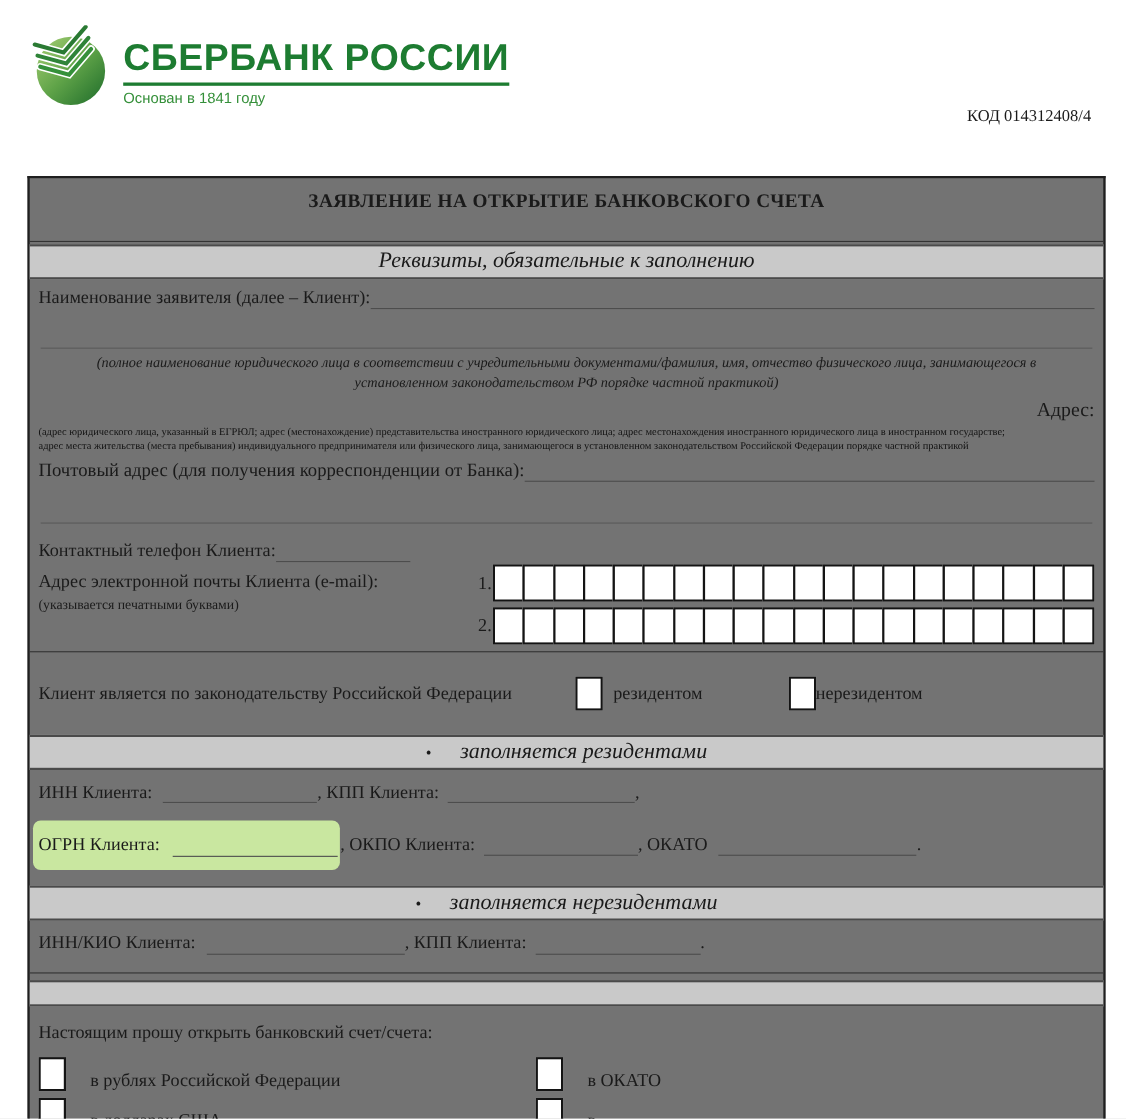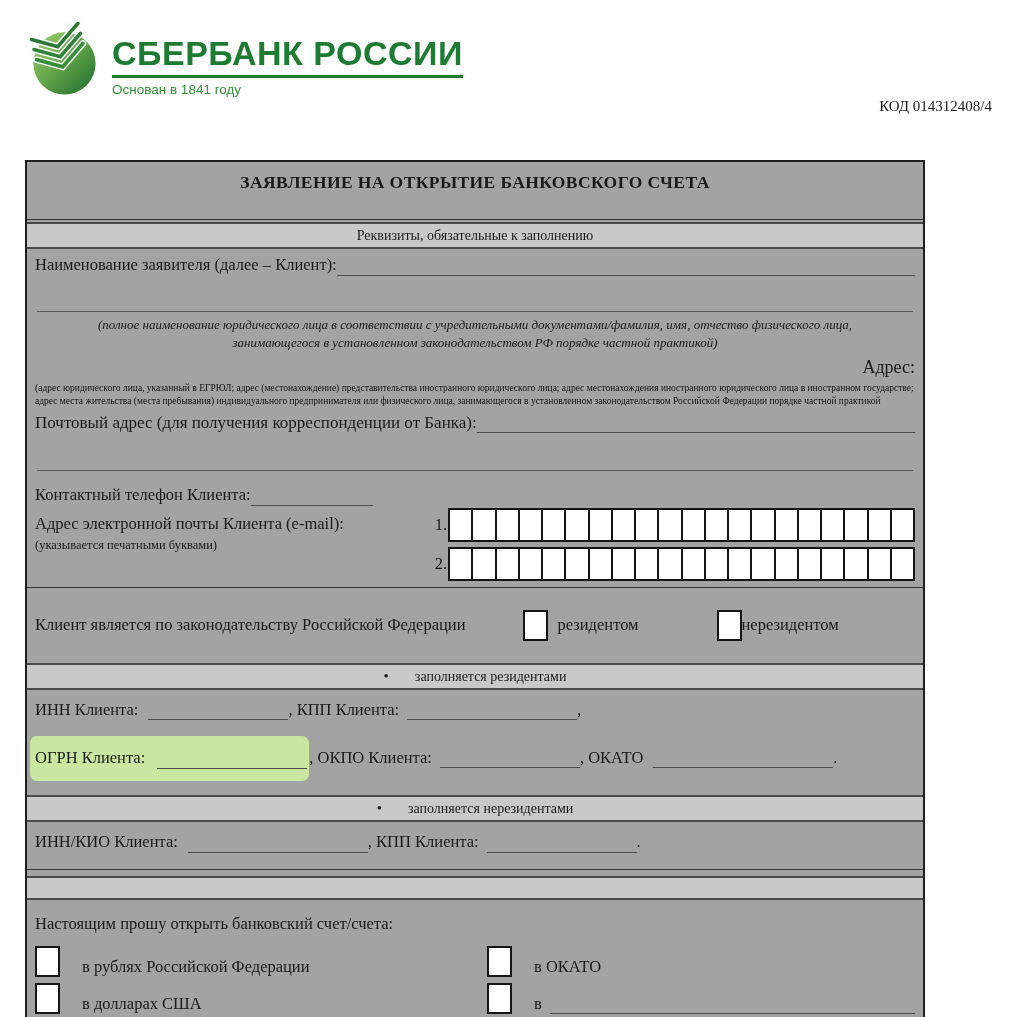--- a/index.html
+++ b/index.html
@@ -1,41 +1,41 @@
 <!DOCTYPE html>
 <html style="--brand-green: #1d7c31; --tagline-green: #35903a; --bar-gray: #c9c9c9; --highlight-green: #c9e7a0;"><head>
 <meta charset="utf-8">
 <style>
   * { box-sizing: border-box; margin: 0; padding: 0; }
   html, body { width: 1024px; height: 1017px; overflow: hidden; background: #fff; }
   body { font-family: "Liberation Serif", "DejaVu Serif", serif; color: #1a1a1a; position: relative; }
 
   
   .header { position: absolute; top: 22px; left: 26px; right: 20px; }
-  .logo { display: flex; align-items: flex-start; }
+  .logo { display: flex; align-items: center; }
   .logo-icon { width: 74px; height: 74px; margin-right: 12px; flex: none; }
   .brand-block { padding-top: 14px; display: inline-block; }
   .brand { font-family: "Liberation Sans", "DejaVu Sans", sans-serif; font-weight: bold;
            font-size: 34px; letter-spacing: 0.5px; color: var(--brand-green, #1d7c31);
            line-height: 1; white-space: nowrap; }
   .brand-underline { height: 3px; background: var(--brand-green, #1d7c31); margin-top: 5px; }
   .tagline { font-family: "Liberation Sans", "DejaVu Sans", sans-serif; font-size: 13.5px;
              color: var(--tagline-green, #35903a); margin-top: 4px; }
   .doc-code { position: absolute; top: 76px; right: 12px; font-size: 15px; color: #1a1a1a; }
 
   
-  .form-table { position: absolute; top: 160px; left: 25px; width: 900px; bottom: 0;
-                border: 2px solid #1f1f1f; border-bottom: none; background: #a3a3a3; }
+  .form-table { position: absolute; top: 160px; left: 25px; width: 980px; bottom: 0;
+                border: 2px solid #1f1f1f; border-bottom: none; background: #737373; }
 
   .title-row { text-align: center; padding: 10px 6px 26px; }
   .form-title { font-weight: bold; font-size: 17.5px; letter-spacing: 0.4px; }
 
   .bar { background: var(--bar-gray, #c9c9c9); border-top: 2px solid #4a4a4a; border-bottom: 2px solid #4a4a4a;
          margin: 2px 0; text-align: center; padding: 2px 0 3px; }
-  .bar-text { font-size: 14px; }
+  .bar-text { font-style: italic; font-size: 20px; }
   .bar .bullet { font-style: normal; font-size: 15px; margin-right: 26px; }
   .bar-empty { height: 24px; margin-top: 6px; }
 
   .sec { padding: 4px 8px 6px; }
   .frow { display: flex; align-items: flex-end; }
   .lbl { white-space: nowrap; font-size: 16.5px; line-height: 1.25; }
   .ul { border-bottom: 1.5px solid #4d4d4d; height: 1.1em; display: inline-block; }
   .ul.grow { flex: 1; }
   .full-ul { border-bottom: 1.8px solid #5a5a5a; height: 20px; margin: 0 2px; }
 

